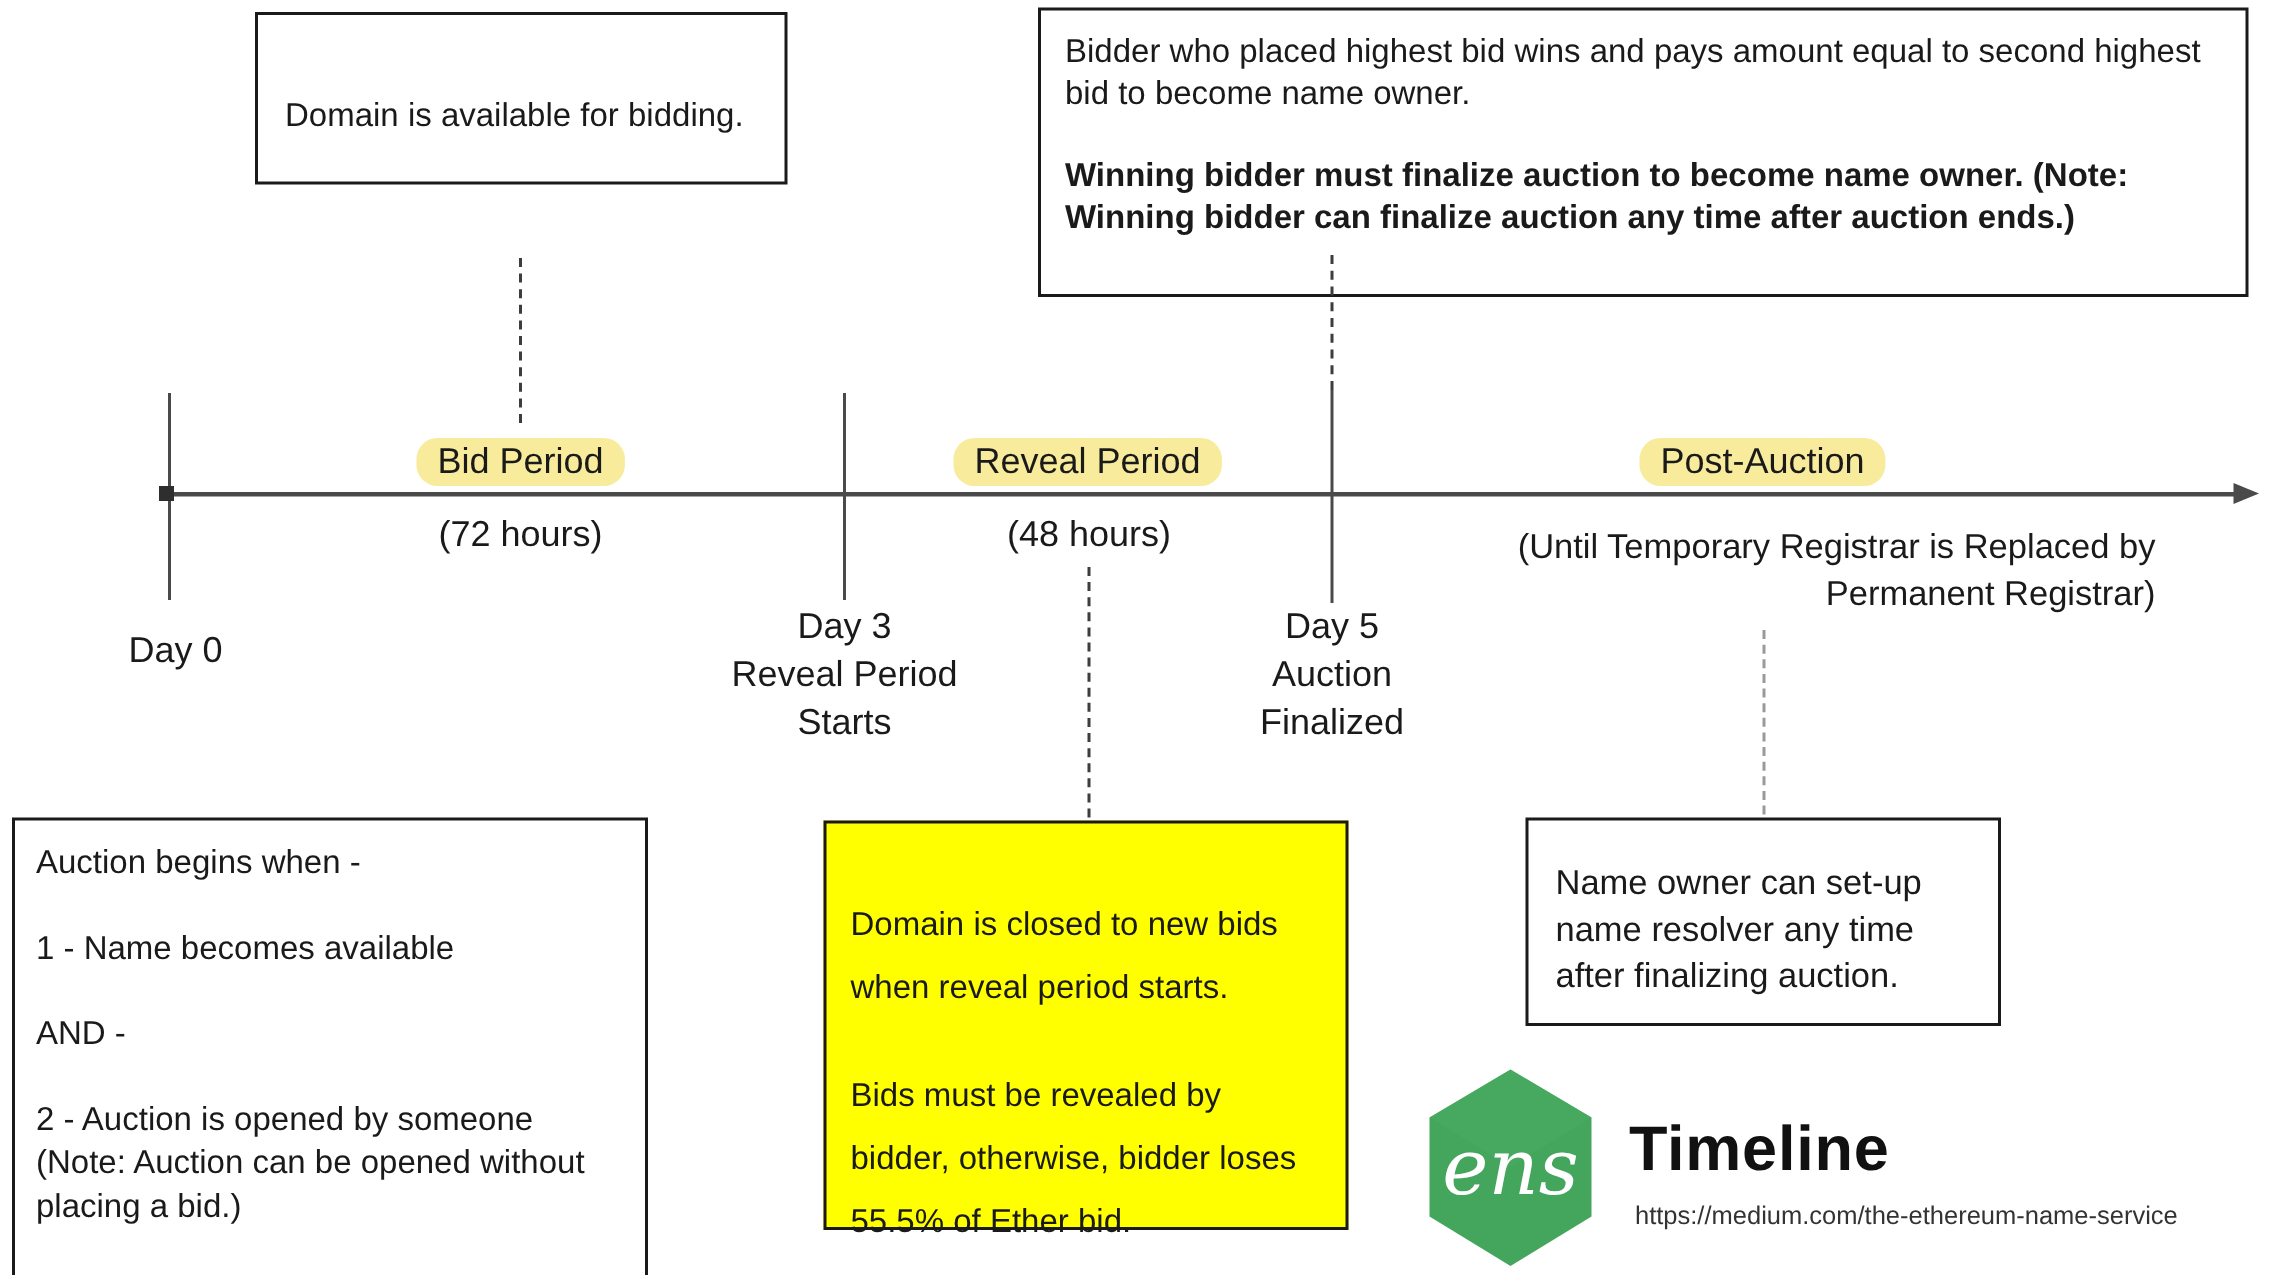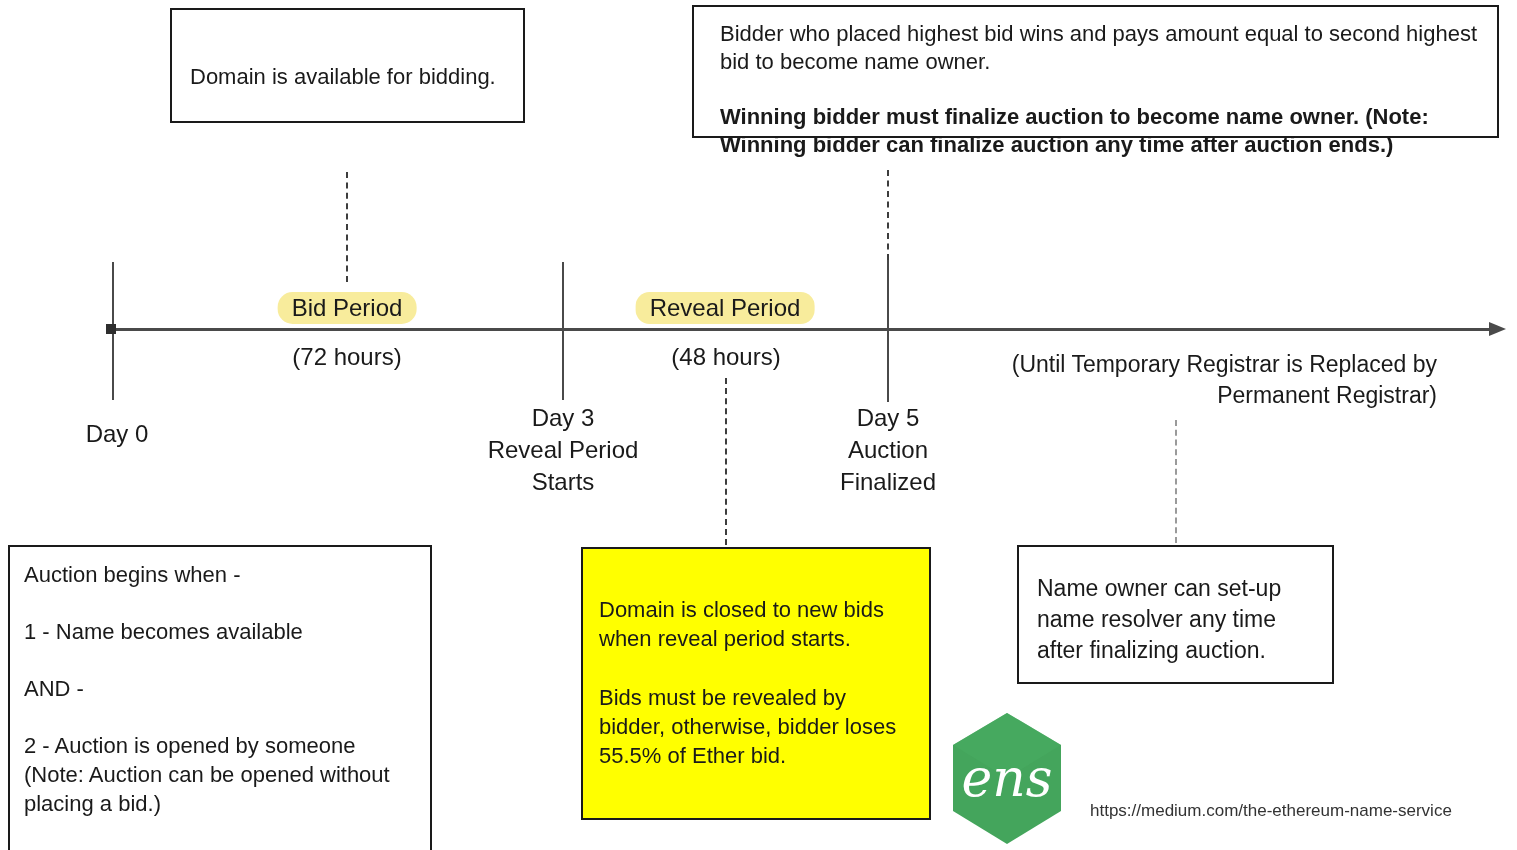--- a/index.html
+++ b/index.html
@@ -6,28 +6,28 @@
   html,body { background:#ffffff; }
   body { font-family:"Liberation Sans", sans-serif; color:#1a1a1a; }
   .canvas {
     position:relative; width:1517px; height:850px; background:#ffffff; overflow:hidden;
   }
   .note-box {
     position:absolute; background:#ffffff; border:2px solid #1a1a1a;
     font-size:22px; line-height:29px; color:#1a1a1a;
   }
   .box-available { left:170px; top:8px; width:355px; height:115px; padding:52px 18px 0 18px; }
-  .box-winner { left:692px; top:5px; width:807px; height:133px; padding:13px 16px 0 26px; font-size:22px; line-height:28px; }
+  .box-winner { left:692px; top:5px; width:807px; height:193px; padding:13px 16px 0 16px; font-size:22px; line-height:28px; }
   .box-winner .bold-par { font-weight:bold; margin-top:27px; }
   .box-begins { left:8px; top:545px; width:424px; height:350px; padding:13px 14px 0 14px; }
   .box-begins p { margin-bottom:28px; }
   .box-begins p:last-child { margin-bottom:0; }
   .box-warning {
     left:549px; top:547px; width:350px; height:273px; background:#FFFF00;
-    border:2px solid #1a1a1a; padding:46px 16px 0 16px; font-size:22px; line-height:29px;margin-left:32px;
+    border:2px solid #1a1a1a; padding:46px 16px 0 16px; font-size:22px; line-height:42px;
   }
   .box-warning .par2 { margin-top:30px; }
   .box-warning b { font-weight:normal; }
   .box-owner { left:1017px; top:545px; width:317px; height:139px; padding:26px 18px 12px 18px; font-size:23px; line-height:31px; }
 
   .dash-v { position:absolute; width:0; border-left:2px dashed #3d3d3d; }
   .dash-v.light { border-left:2px dashed #9a9a9a; }
   .tick { position:absolute; width:2px; background:#4a4a4a; }
 
   .tl-line { position:absolute; left:110px; top:328px; width:1382px; height:3px; background:#4a4a4a; }
@@ -76,22 +76,23 @@
   <div class="dash-v" style="left:725px; top:378px; height:167px;"></div>
   <div class="dash-v light" style="left:1175px; top:420px; height:123px;"></div>
 
   <div class="tick" style="left:112px; top:262px; height:138px;"></div>
   <div class="tick" style="left:562px; top:262px; height:138px;"></div>
   <div class="tick" style="left:887px; top:260px; height:142px;"></div>
   <div class="tl-line"></div>
   <div class="tl-start-dot"></div>
   <div class="tl-arrow"></div>
 
-  <div class="period-pill" style="left:347px;border-radius:15px;">Bid Period</div>
+  <div class="period-pill" style="left:347px;">Bid Period</div>
   <div class="period-pill" style="left:725px;">Reveal Period</div>
+  <div class="period-pill" style="left:1175px;">Post-Auction</div>
 
   <div class="duration" style="left:347px;">(72 hours)</div>
   <div class="duration" style="left:726px;">(48 hours)</div>
   <div class="duration wide" style="left:1177px;text-align:right;">(Until Temporary Registrar is Replaced by Permanent Registrar)</div>
 
   <div class="milestone" style="left:117px; top:418px; width:205px;">
     <div>Day 0</div>
   </div>
   <div class="milestone" style="left:563px; top:402px; width:175px;">
     <div>Day 3</div>
@@ -116,15 +117,16 @@
 
   <div class="note-box box-owner">
     <span>Name owner can set-up name resolver any time after finalizing auction.</span>
   </div>
 
   <svg class="ens-logo" viewBox="0 0 122 138" aria-hidden="true">
     <polygon points="61,3 115,35 115,101 61,134 7,101 7,35" fill="#44A55C"></polygon>
     <polygon points="61,3 115,35 61,68 7,35" fill="#47AB60" opacity="0.6"></polygon>
     <text x="61" y="86" text-anchor="middle" font-family="DejaVu Serif, serif" font-style="italic" font-size="52" fill="#ffffff">ens</text>
   </svg>
+  <div class="brand-title">Timeline</div>
   <div class="brand-url">https://medium.com/the-ethereum-name-service</div>
 
 </div>
 
 </body></html>

